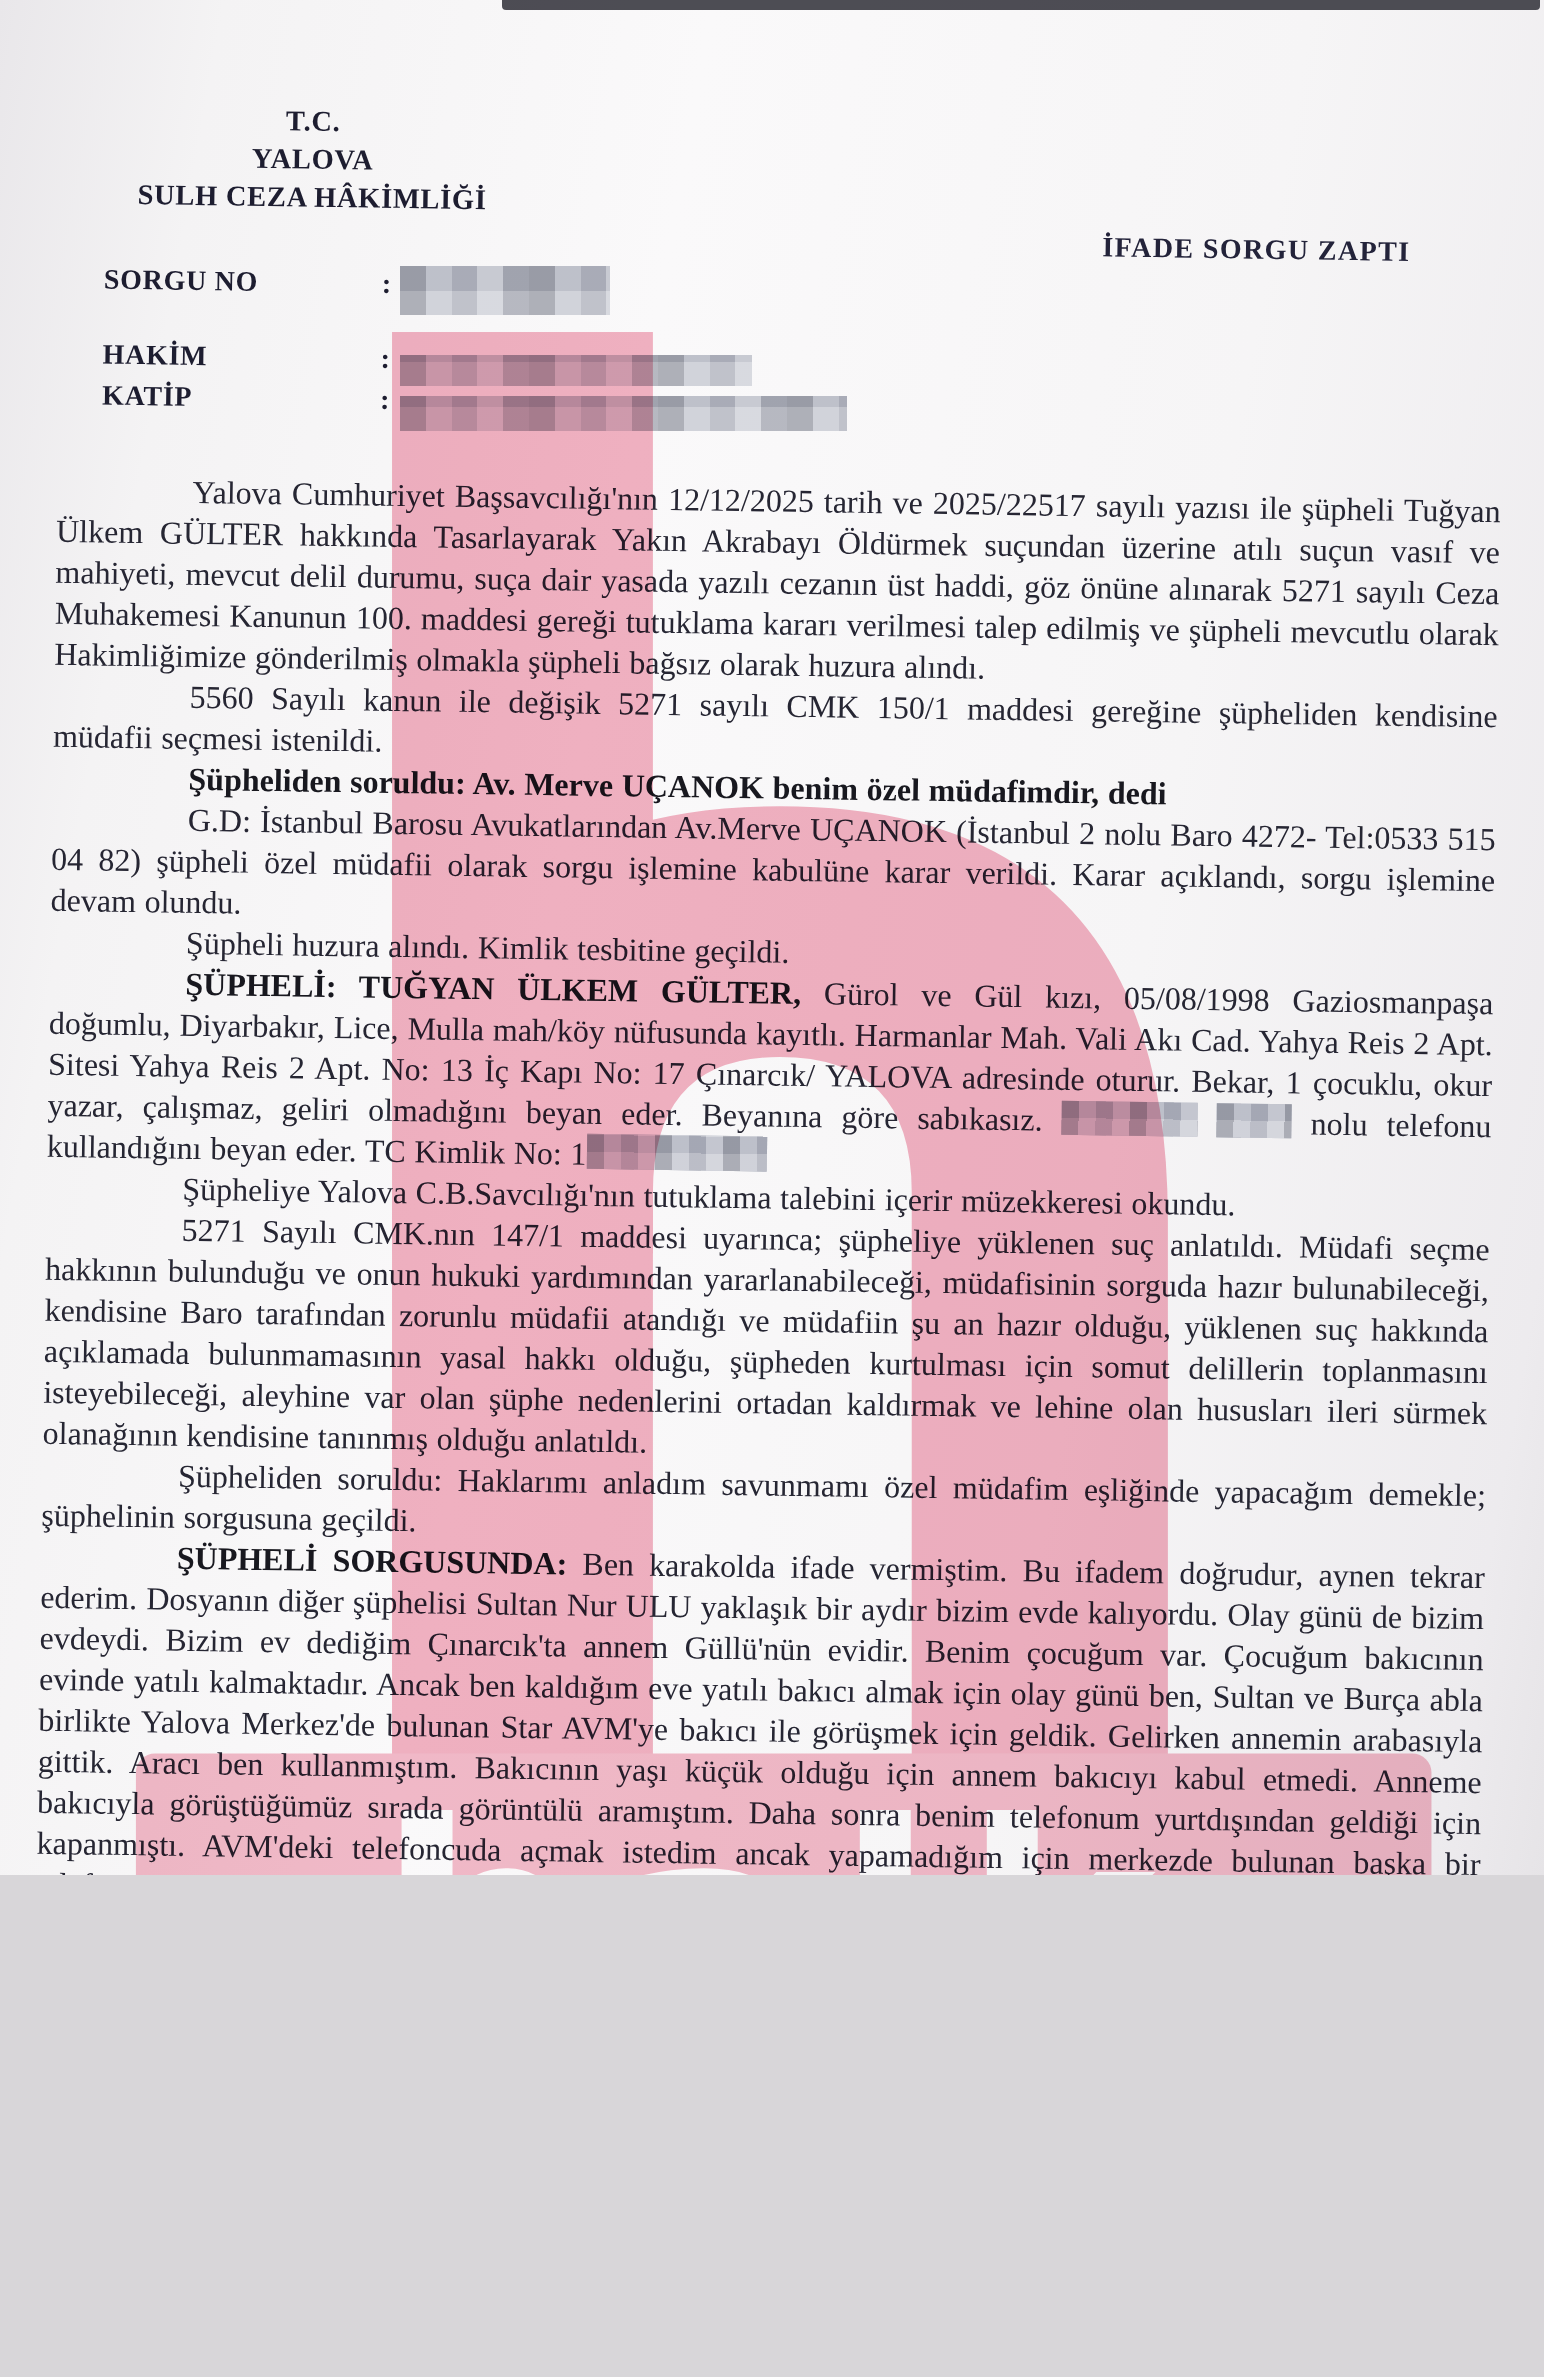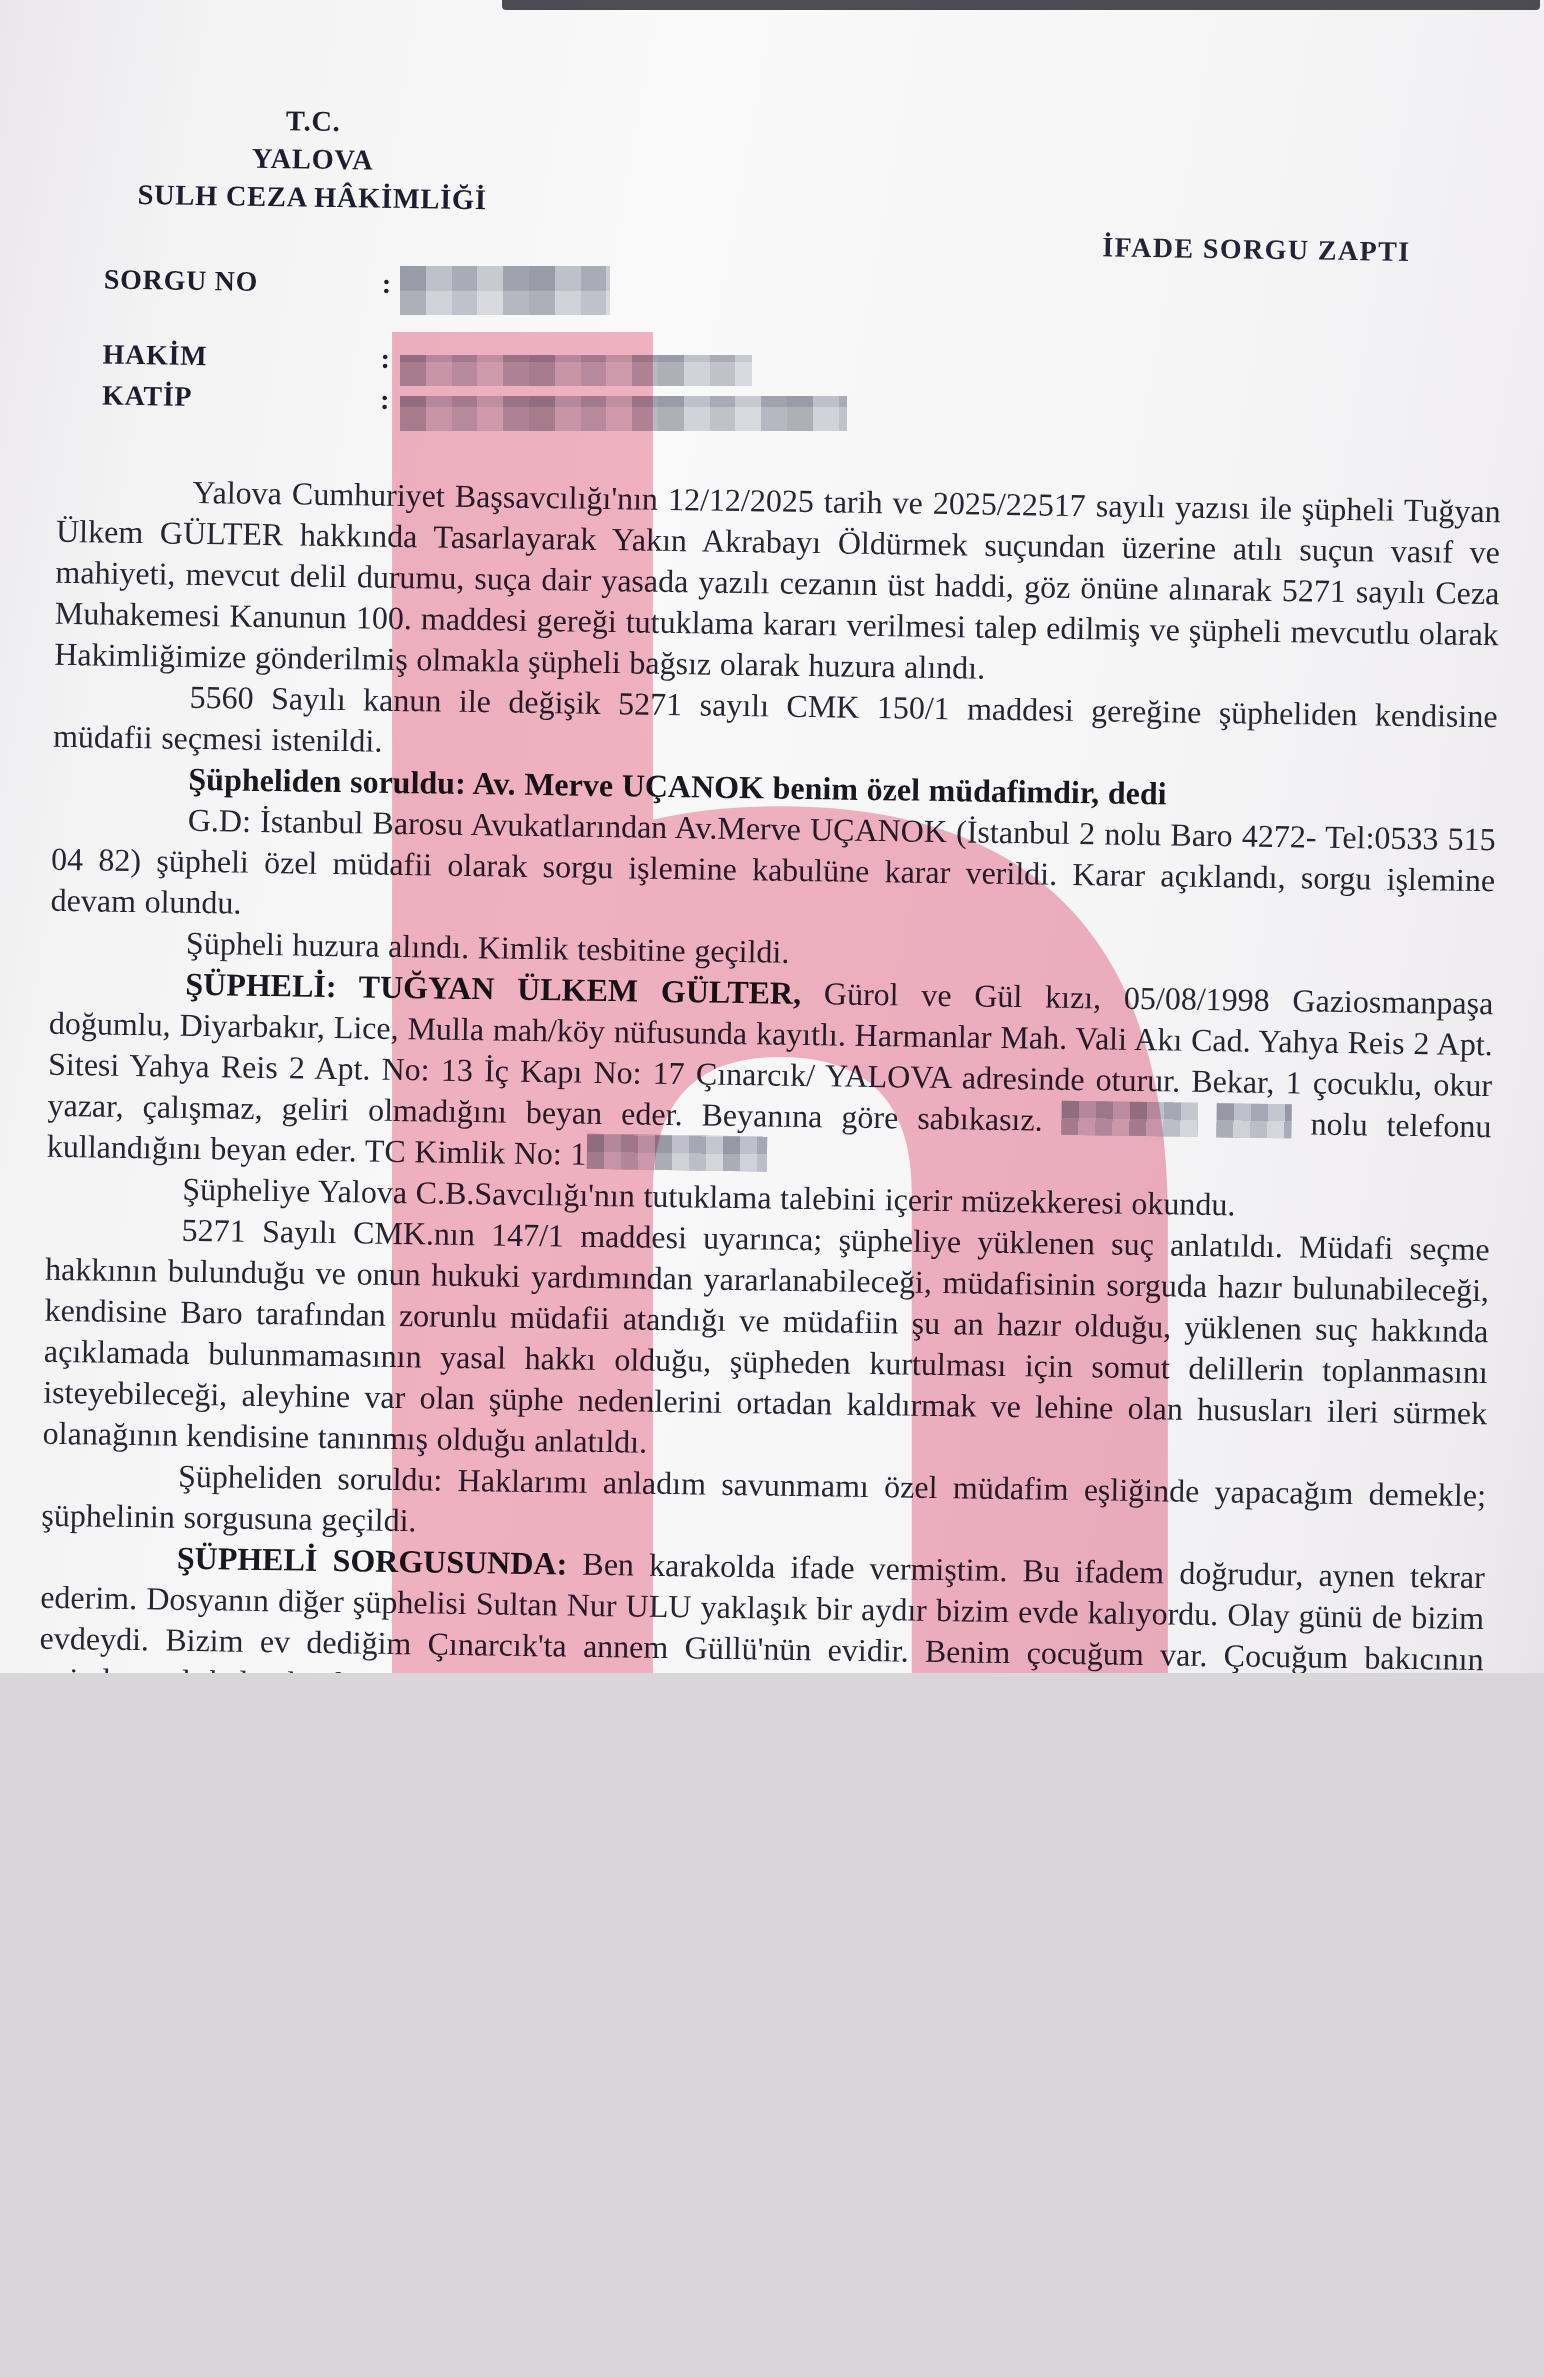--- a/index.html
+++ b/index.html
@@ -1,18 +1,18 @@
 <!DOCTYPE html>
 <html lang="tr" style="font-size:11px"><head>
 <meta charset="utf-8">
 <style>
   html,body{margin:0;padding:0;background:#d8d6d9;}
   .page{
     position:relative;
-    width:1545px;height:1673px;
+    width:1545px;height:1875px;
     overflow:hidden;
     background:
       linear-gradient(100deg, #e9e7ea 0%, #f4f3f4 12%, #faf9fa 38%, #f6f5f6 70%, #edebee 94%, #e6e4e7 100%);
     font-family:"Liberation Serif","DejaVu Serif",serif;
     color:#232330;
   }
   
   .scan{
     position:absolute;inset:0;
     transform:rotate(0.85deg);

